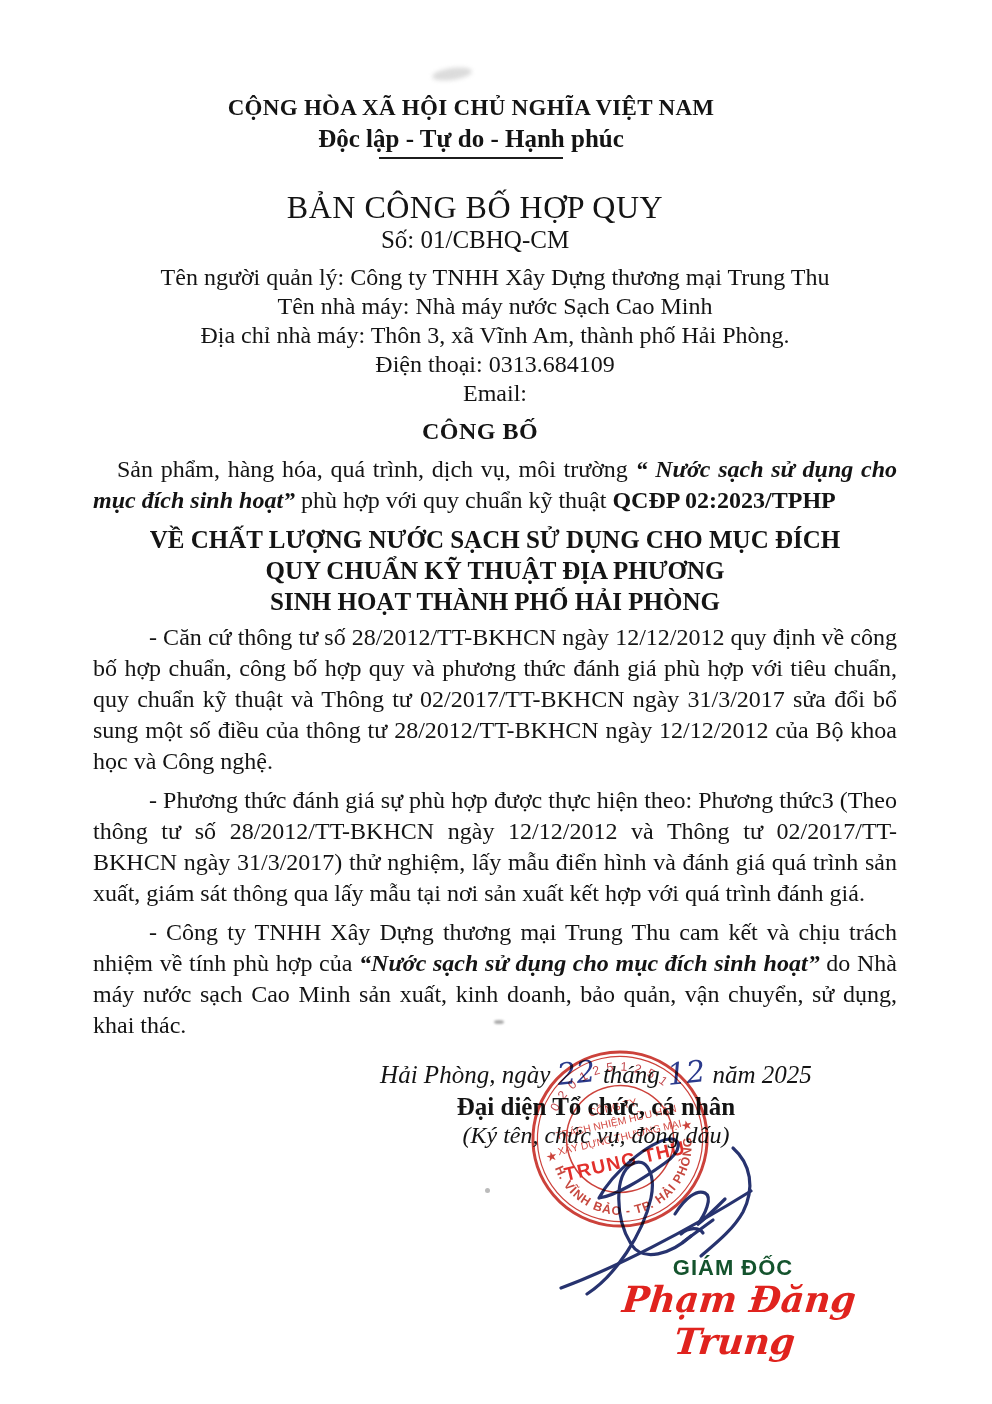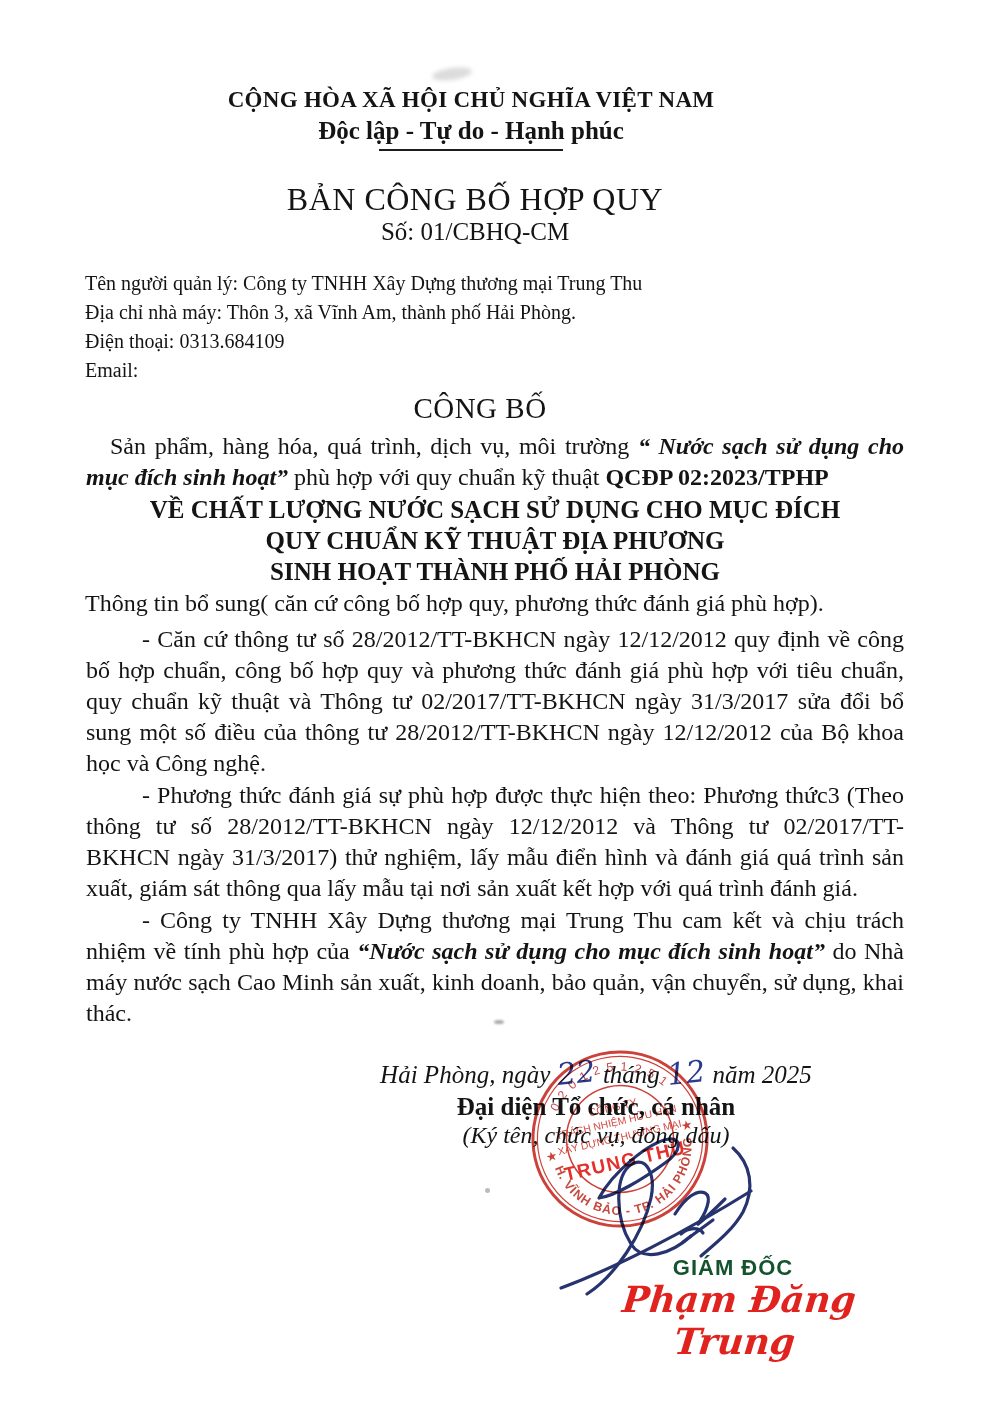--- a/index.html
+++ b/index.html
@@ -1,37 +1,37 @@
 <!DOCTYPE html>
 <html><head>
 <meta charset="utf-8">
 <style>
   html,body{margin:0;padding:0;background:#ffffff;}
   .page{
     position:relative;width:992px;height:1404px;background:#ffffff;overflow:hidden;
     font-family:"Liberation Serif", serif;color:#141414;
   }
-  .content{position:absolute;left:85px;top:86px;width:820px;}
+  .content{position:absolute;left:85px;top:94px;width:820px;}
 
   
   .nat-header{text-align:center;margin-right:48px;}
   .nat-line1{font-weight:bold;font-size:23px;line-height:28px;letter-spacing:.3px;}
   .nat-line2{font-weight:bold;font-size:25px;line-height:30px;margin-top:2px;}
   .nat-underline{width:184px;height:2px;background:#1c1c1c;margin:3px auto 0 auto;}
 
   
   .doc-title{font-weight:normal;font-size:32px;line-height:36px;text-align:center;margin:30px 40px 0 0;letter-spacing:.5px;}
   .doc-number{font-size:25px;line-height:30px;text-align:center;margin:0 40px 0 0;}
 
   
-  .info{margin-top:22px;font-size:20px;line-height:29px;}
+  .info{margin-top:8px;font-size:24px;line-height:29px;text-align:center;}
 
-  .section-title{font-weight:normal;font-size:29px;line-height:34px;text-align:center;margin:6px 30px 0 0;letter-spacing:.5px;}
+  .section-title{font-weight:bold;font-size:24px;line-height:34px;text-align:center;margin:6px 30px 0 0;letter-spacing:.5px;}
 
-  p{margin:1px;}
+  p{margin:8px;}
   .just{font-size:24px;line-height:31px;text-align:justify;}
   .announce{text-indent:24px;margin-top:6px;}
   .bi{font-weight:bold;font-style:italic;}
   .b{font-weight:bold;}
 
   .reg-heading{font-weight:bold;font-size:25px;line-height:31px;text-align:center;}
 
   .note{font-size:24px;line-height:31px;margin-top:1px;}
   .para{ text-indent:56px;}
   .p1{margin-top:5px;}
@@ -75,34 +75,34 @@
       <div class="nat-line1">CỘNG HÒA XÃ HỘI CHỦ NGHĨA VIỆT NAM</div>
       <div class="nat-line2">Độc lập - Tự do - Hạnh phúc</div>
       <div class="nat-underline"></div>
     </div>
 
     <div class="doc-title">BẢN CÔNG BỐ HỢP QUY</div>
     <div class="doc-number">Số: 01/CBHQ-CM</div>
 
     <div class="info">
       <div>Tên người quản lý: Công ty TNHH Xây Dựng thương mại Trung Thu</div>
+      <div>Tên nhà máy: Nhà máy nước Sạch Cao Minh</div>
       <div>Địa chỉ nhà máy: Thôn 3, xã Vĩnh Am, thành phố Hải Phòng.</div>
       <div>Điện thoại: 0313.684109</div>
       <div>Email:</div>
     </div>
 
     <div class="section-title">CÔNG BỐ</div>
 
     <p class="just announce"><span>Sản phẩm, hàng hóa, quá trình, dịch vụ, môi trường </span><span class="bi">“ Nước sạch sử dụng cho mục đích sinh hoạt”</span><span> phù hợp với quy chuẩn kỹ thuật </span><span class="b">QCĐP 02:2023/TPHP</span></p>
 
     <div class="reg-heading">VỀ CHẤT LƯỢNG NƯỚC SẠCH SỬ DỤNG CHO MỤC ĐÍCH</div>
     <div class="reg-heading">QUY CHUẨN KỸ THUẬT ĐỊA PHƯƠNG</div>
     <div class="reg-heading">SINH HOẠT THÀNH PHỐ HẢI PHÒNG</div>
 
-    <div class="note">Thông tin bổ sung( căn cứ công bố hợp quy, phương thức đánh giá phù hợp).</div>
 
     <p class="just para p1">-  Căn cứ thông tư số 28/2012/TT-BKHCN ngày 12/12/2012 quy định về công bố hợp chuẩn, công bố hợp quy và phương thức đánh giá phù hợp với tiêu chuẩn, quy chuẩn kỹ thuật và Thông tư 02/2017/TT-BKHCN ngày 31/3/2017 sửa đổi bổ sung một số điều của thông tư 28/2012/TT-BKHCN ngày 12/12/2012  của Bộ khoa học và Công nghệ.</p>
     <p class="just para">- Phương thức đánh giá sự phù hợp được thực hiện theo: Phương thức3 (Theo thông tư số 28/2012/TT-BKHCN ngày 12/12/2012 và Thông tư 02/2017/TT-BKHCN ngày 31/3/2017) thử nghiệm, lấy mẫu điển hình và đánh giá quá trình sản xuất, giám sát thông qua lấy mẫu tại nơi sản xuất kết hợp với quá trình đánh giá.</p>
     <p class="just para"><span>- Công ty TNHH Xây Dựng thương mại Trung Thu cam kết và chịu trách nhiệm về tính phù hợp của </span><span class="bi">“Nước sạch sử dụng cho mục đích sinh hoạt”</span><span> do Nhà máy nước sạch Cao Minh sản xuất, kinh doanh, bảo quản, vận chuyển, sử dụng, khai thác.</span></p>
 
   </div>
 
   <div class="sig-block">
     <div class="date-line"><span>Hải Phòng, ngày </span><span class="ink">22</span><span> tháng </span><span class="ink">12</span><span> năm 2025</span></div>
     <div class="rep-title">Đại diện Tổ chức, cá nhân</div>

